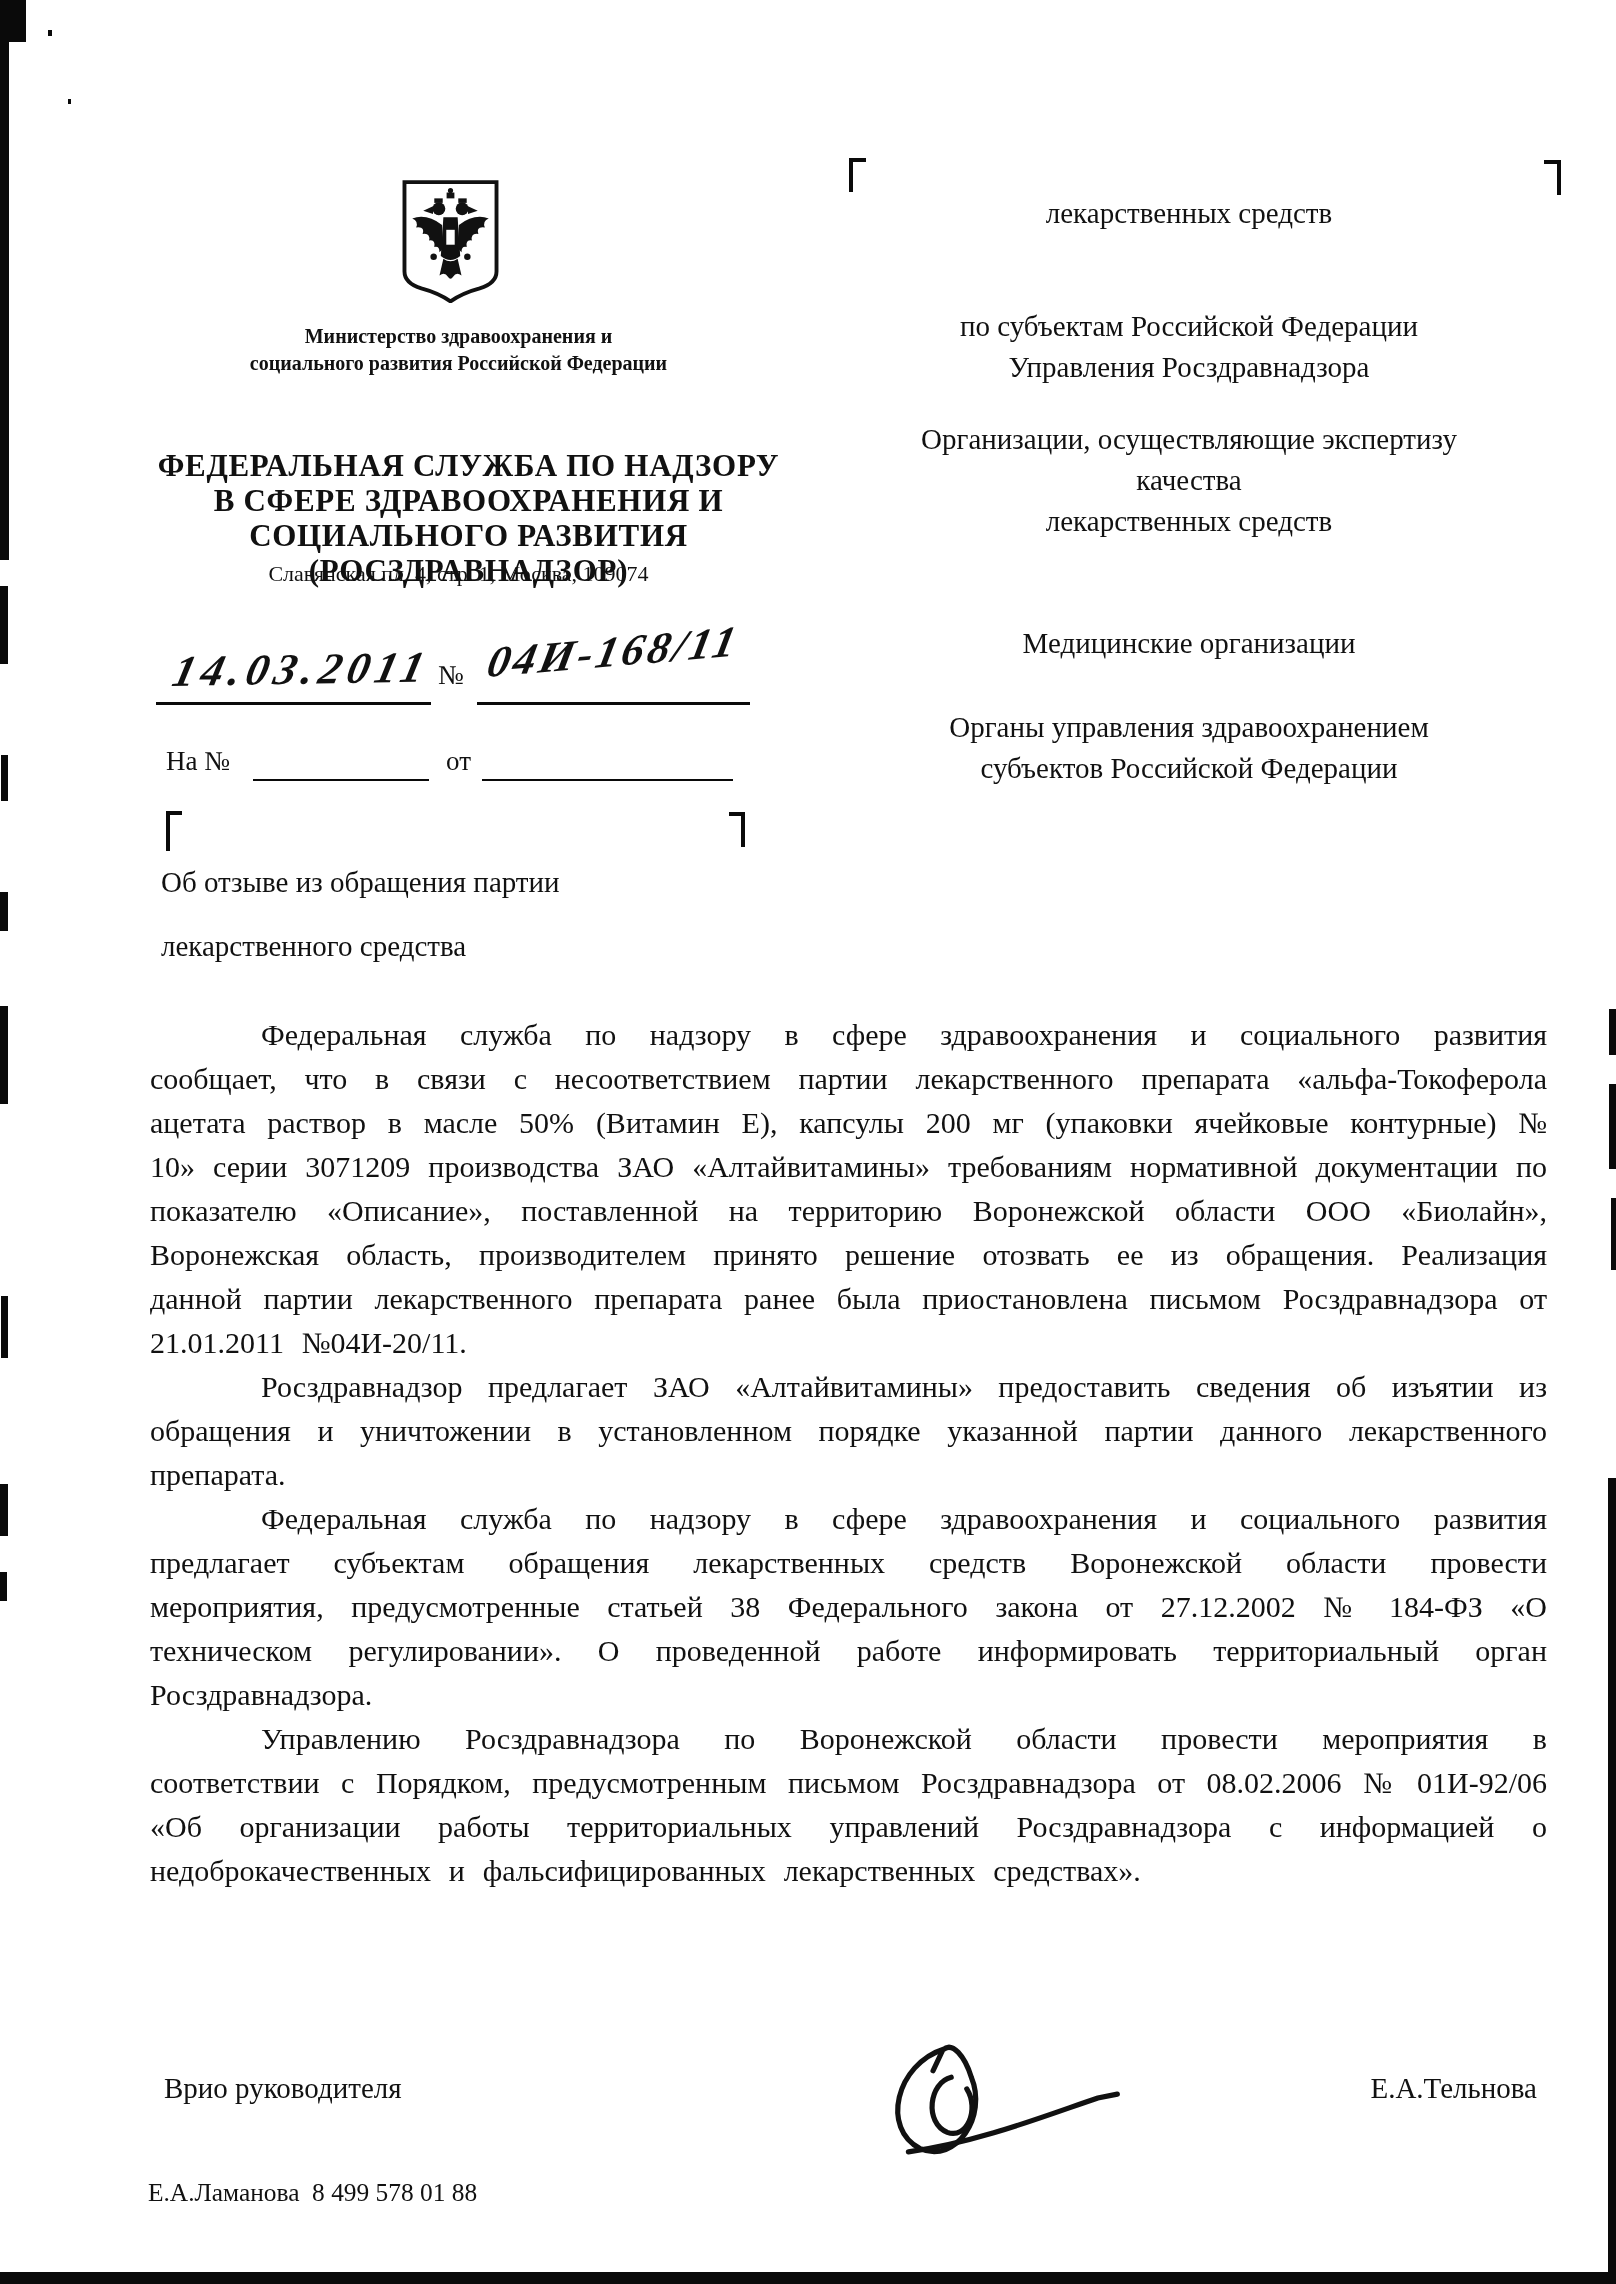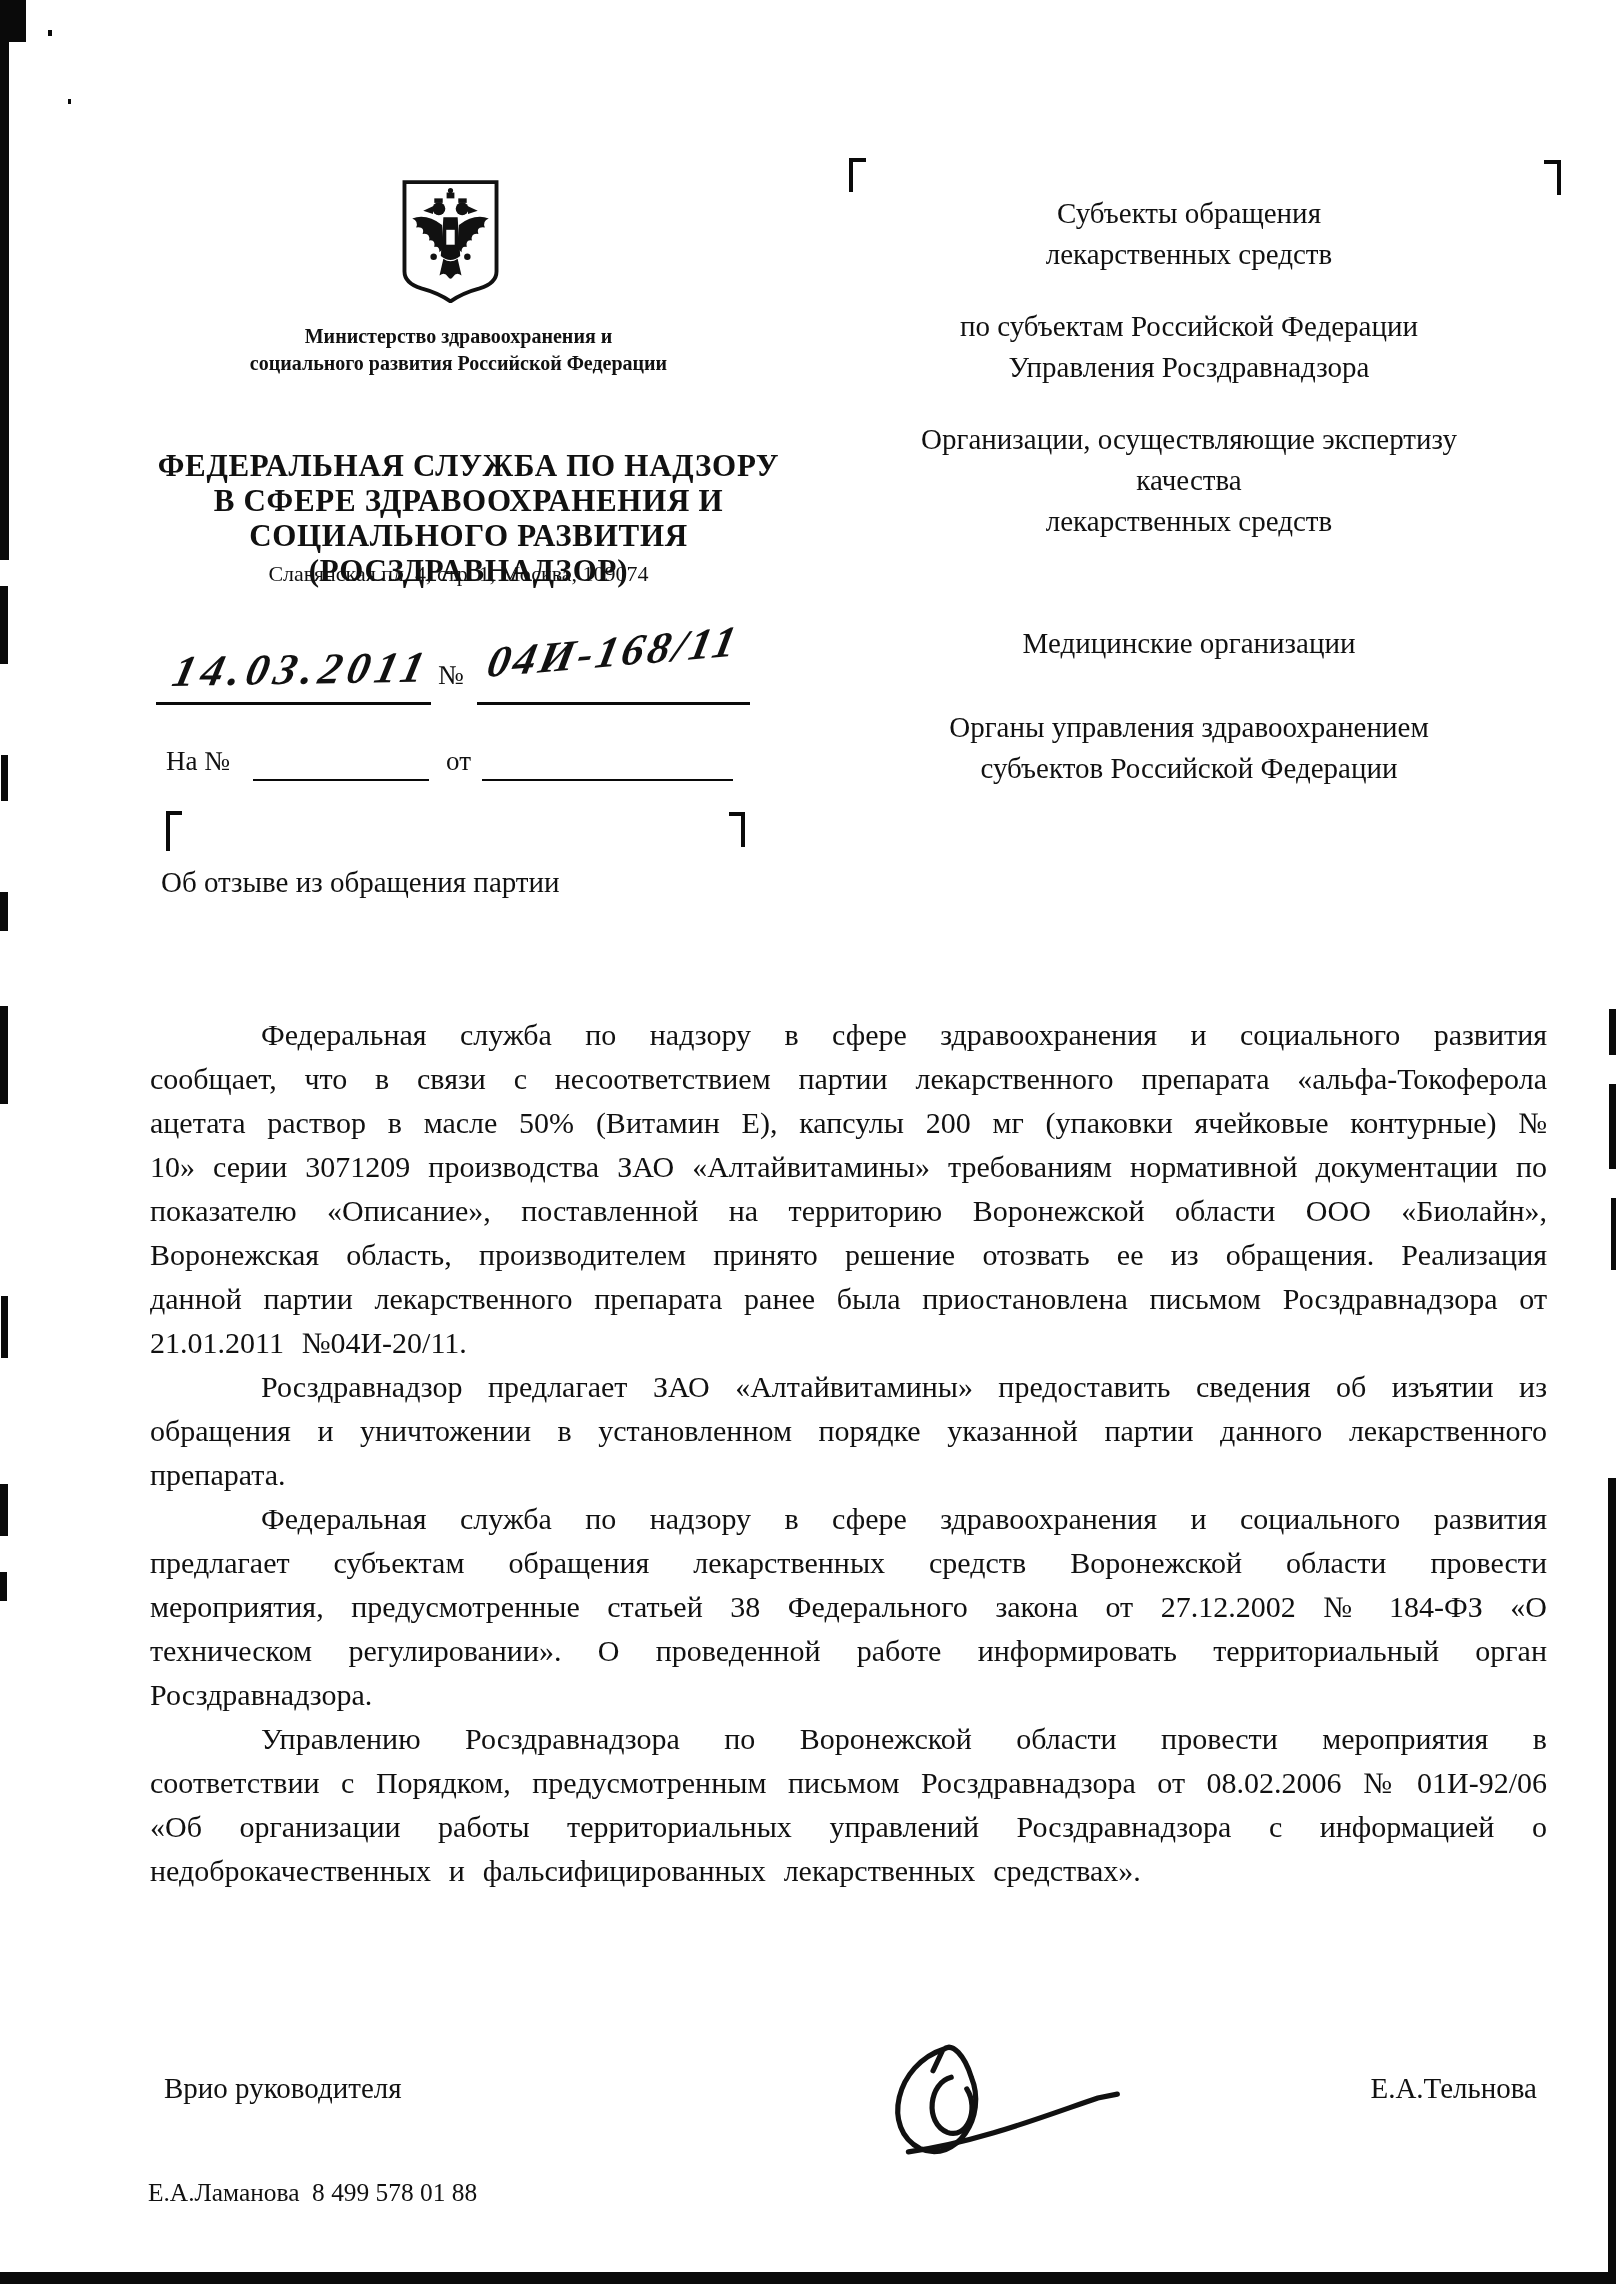--- a/index.html
+++ b/index.html
@@ -119,21 +119,20 @@
 <div class="ruleline" style="left:253px;top:779px;width:176px;height:2px;"></div>
 <div class="abs lbl" style="left:446px;top:746px;">от</div>
 <div class="ruleline" style="left:482px;top:779px;width:251px;height:2px;"></div>
 
 <div class="crn crn-tl" style="left:849px;top:158px;width:13px;height:30px;"></div>
 <div class="crn crn-tr" style="left:1544px;top:160px;width:13px;height:31px;"></div>
 <div class="crn crn-tl" style="left:166px;top:811px;width:11.7px;height:36px;"></div>
 <div class="crn crn-tr" style="left:729px;top:812px;width:11.7px;height:31px;"></div>
 
 <div class="abs recip" style="top:193px;">
-  <div>Субъекты обращения</div>
   <div>лекарственных средств</div>
 </div>
 <div class="abs recip" style="top:306px;">
   <div>по субъектам Российской Федерации</div>
   <div>Управления Росздравнадзора</div>
 </div>
 <div class="abs recip" style="top:419px;">
   <div>Организации, осуществляющие экспертизу</div>
   <div>качества</div>
   <div>лекарственных средств</div>
@@ -141,20 +140,21 @@
 <div class="abs recip" style="top:623px;">
   <div>Медицинские организации</div>
 </div>
 <div class="abs recip" style="top:707px;">
   <div>Органы управления здравоохранением</div>
   <div>субъектов Российской Федерации</div>
 </div>
 
 <div class="abs subject">
   <div>Об отзыве из обращения партии</div>
+  <div>лекарственного средства</div>
 </div>
 
 <div class="abs bodytext">
   <p>Федеральная служба по надзору в сфере здравоохранения и социального развития сообщает, что в связи с несоответствием партии лекарственного препарата «альфа-Токоферола ацетата раствор в масле 50% (Витамин Е), капсулы 200 мг (упаковки ячейковые контурные) № 10» серии 3071209 производства ЗАО «Алтайвитамины» требованиям нормативной документации по показателю «Описание», поставленной на территорию Воронежской области ООО «Биолайн», Воронежская область, производителем принято решение отозвать ее из обращения. Реализация данной партии лекарственного препарата ранее была приостановлена письмом Росздравнадзора от 21.01.2011 №04И-20/11.</p>
   <p>Росздравнадзор предлагает ЗАО «Алтайвитамины» предоставить сведения об изъятии из обращения и уничтожении в установленном порядке указанной партии данного лекарственного препарата.</p>
   <p>Федеральная служба по надзору в сфере здравоохранения и социального развития предлагает субъектам обращения лекарственных средств Воронежской области провести мероприятия, предусмотренные статьей 38 Федерального закона от 27.12.2002 № 184-ФЗ «О техническом регулировании». О проведенной работе информировать территориальный орган Росздравнадзора.</p>
   <p>Управлению Росздравнадзора по Воронежской области провести мероприятия в соответствии с Порядком, предусмотренным письмом Росздравнадзора от 08.02.2006 № 01И-92/06 «Об организации работы территориальных управлений Росздравнадзора с информацией о недоброкачественных и фальсифицированных лекарственных средствах».</p>
 </div>
 
 <div class="abs sig-pos">Врио руководителя</div>

